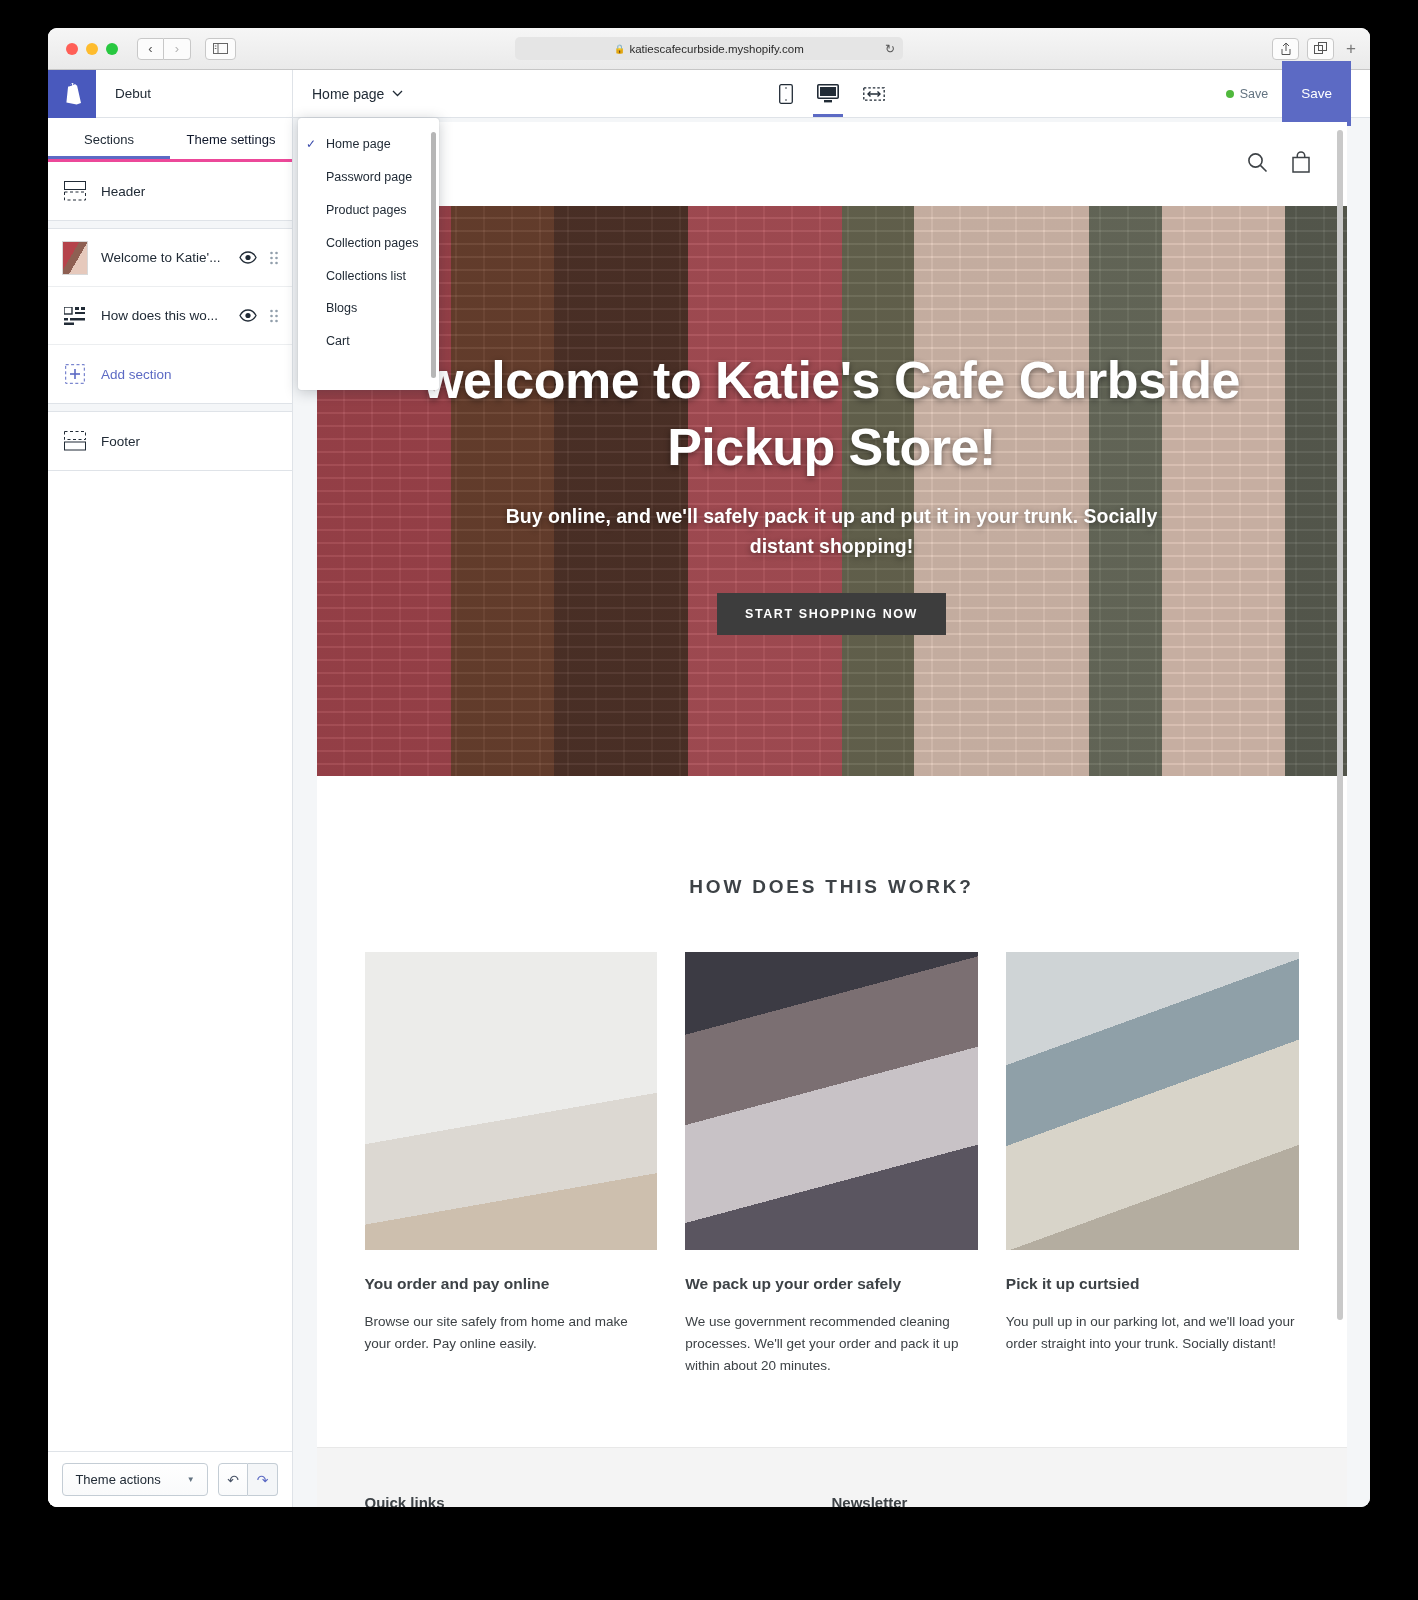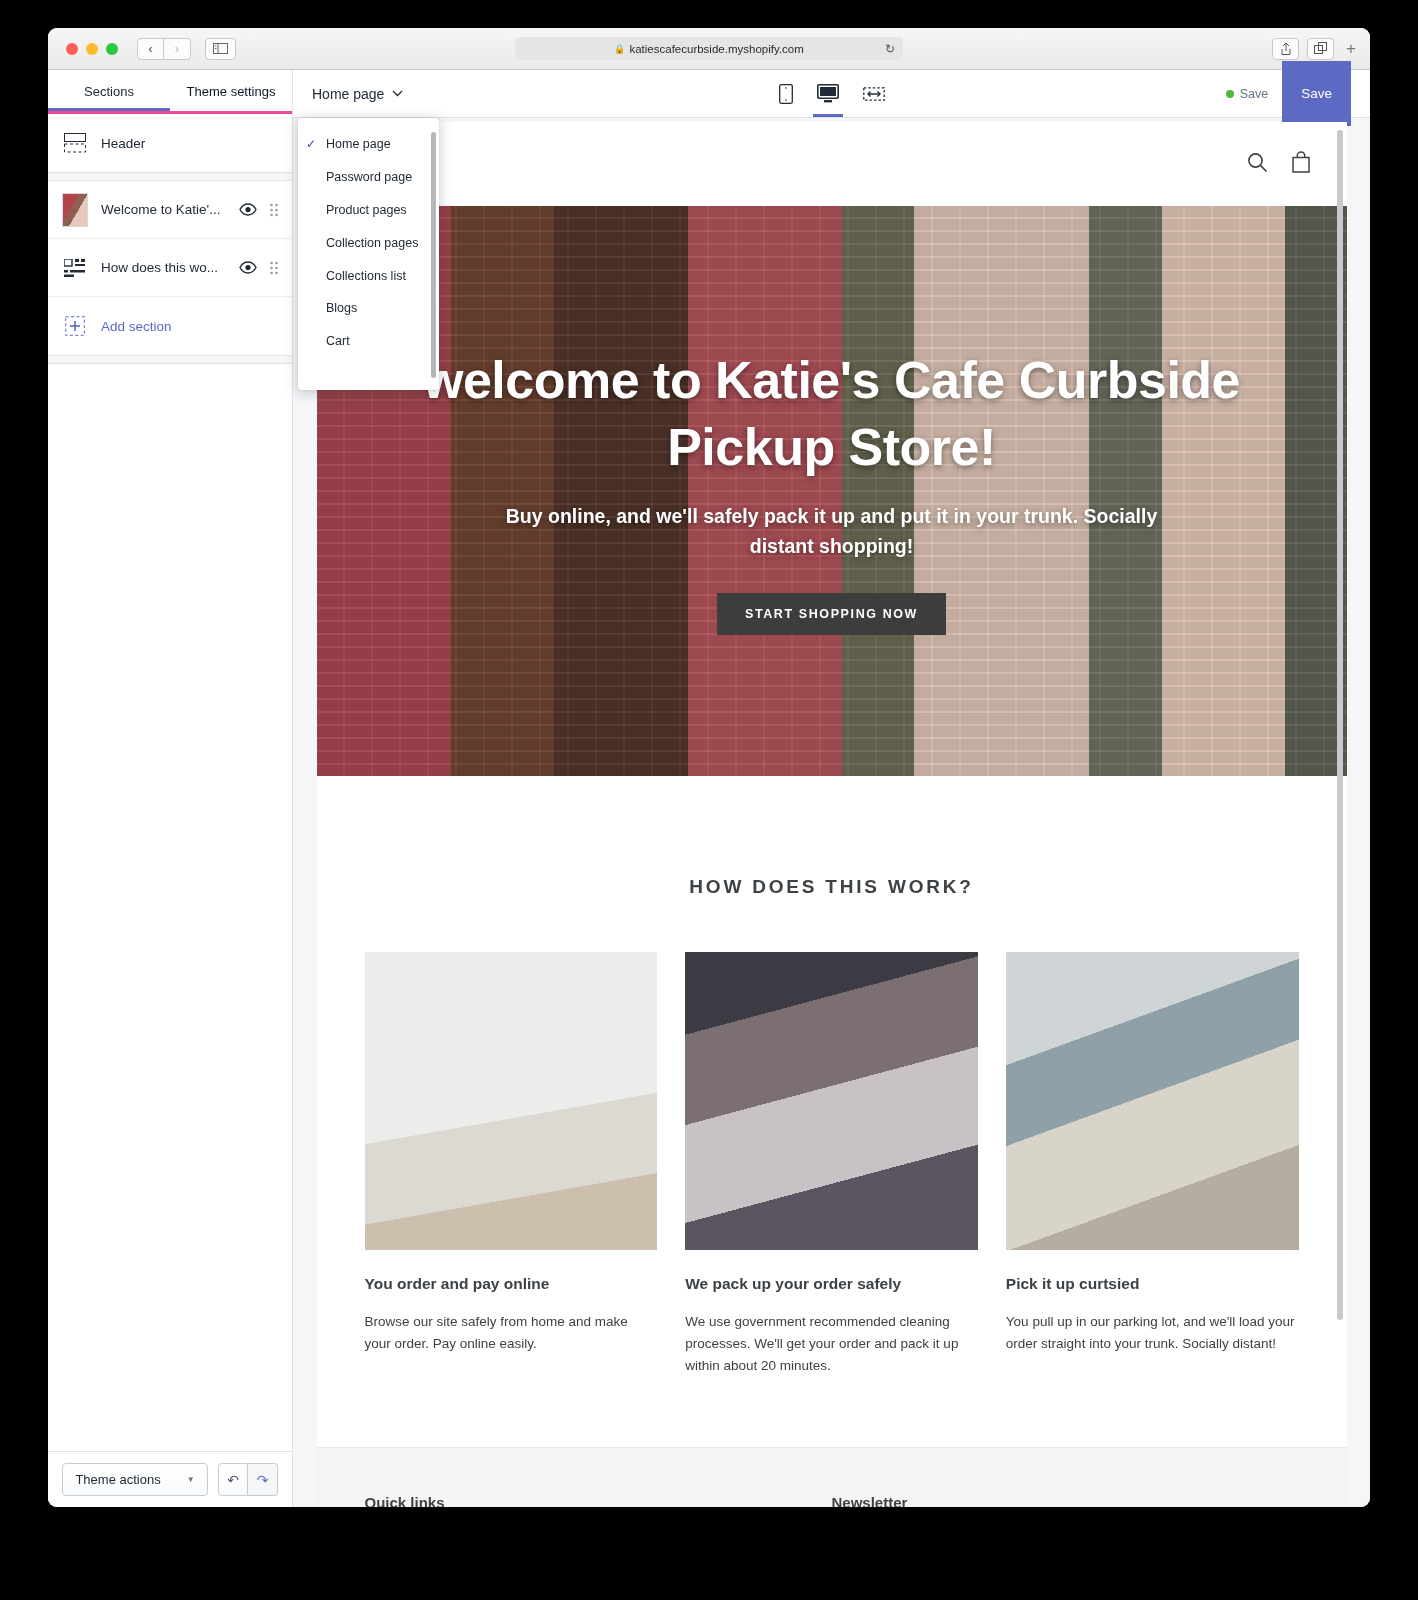--- a/index.html
+++ b/index.html
@@ -317,20 +317,29 @@
             <rect x="4.5" y="0.5" width="8" height="8" fill="none" stroke="#555"></rect>
           </svg>
       </div>
       <div class="plusbtn">+</div>
     </div>
   </div>
 
   <div class="editor">
 
     <div class="sidebar">
+      <div class="sb-top">
+        <div class="logo">
+          <svg width="21" height="24" viewBox="0 0 21 24">
+              <path d="M15 3.2c-.3-.1-.6 0-.9.2-.1-.5-.5-1.3-1.4-1.3-.1 0-.2 0-.3.1C12 1.5 11.4 1 10.7 1 9 1 8.2 3.1 7.9 4.2l-1.4.4c-.4.1-.5.2-.5.6L4.4 20.5l10.2 1.9L19 21 15 3.2z" fill="#fff"></path>
+              <path d="M12.6 2.7c-.4.1-.8.2-1.3.4v-.3c0-.8-.1-1.4-.3-1.9.7.1 1.2 1 1.6 1.8zM10.2 3.5l-2.5.8C8 3.2 8.6 2.1 9.3 1.7c.2-.1.4-.2.6-.2.3.6.3 1.4.3 2z" fill="#4959bd"></path>
+            </svg>
+        </div>
+        <div class="theme-name">Debut</div>
+      </div>
 
       <div class="tabs">
         <div class="tab active">Sections</div>
         <div class="tab">Theme settings</div>
       </div>
 
       <div class="sec-group">
         <div class="sec-row">
           <div class="sec-icon">
             <svg width="22" height="20" viewBox="0 0 22 20">
@@ -404,20 +413,31 @@
                 <rect x="0.7" y="0.7" width="18.6" height="18.6" fill="none" stroke="#5c6ac4" stroke-dasharray="3 2.4"></rect>
                 <line x1="10" y1="5" x2="10" y2="15" stroke="#5c6ac4" stroke-width="1.6"></line>
                 <line x1="5" y1="10" x2="15" y2="10" stroke="#5c6ac4" stroke-width="1.6"></line>
               </svg>
           </div>
           <div class="sec-label link">Add section</div>
         </div>
       </div>
       <div class="sec-spacer"></div>
 
+      <div class="sec-group">
+        <div class="sec-row">
+          <div class="sec-icon">
+            <svg width="22" height="20" viewBox="0 0 22 20">
+                <rect x="0.5" y="0.5" width="21" height="8" fill="none" stroke="#212b36" stroke-dasharray="3 2.5"></rect>
+                <rect x="0.5" y="11" width="21" height="8" fill="none" stroke="#212b36"></rect>
+              </svg>
+          </div>
+          <div class="sec-label">Footer</div>
+        </div>
+      </div>
 
       <div class="sb-bottom">
         <div class="theme-actions">
           <span>Theme actions</span>
           <span class="caret">▼</span>
         </div>
         <div class="ur-group">
           <div class="ur-btn">↶</div>
           <div class="ur-btn">↷</div>
         </div>

